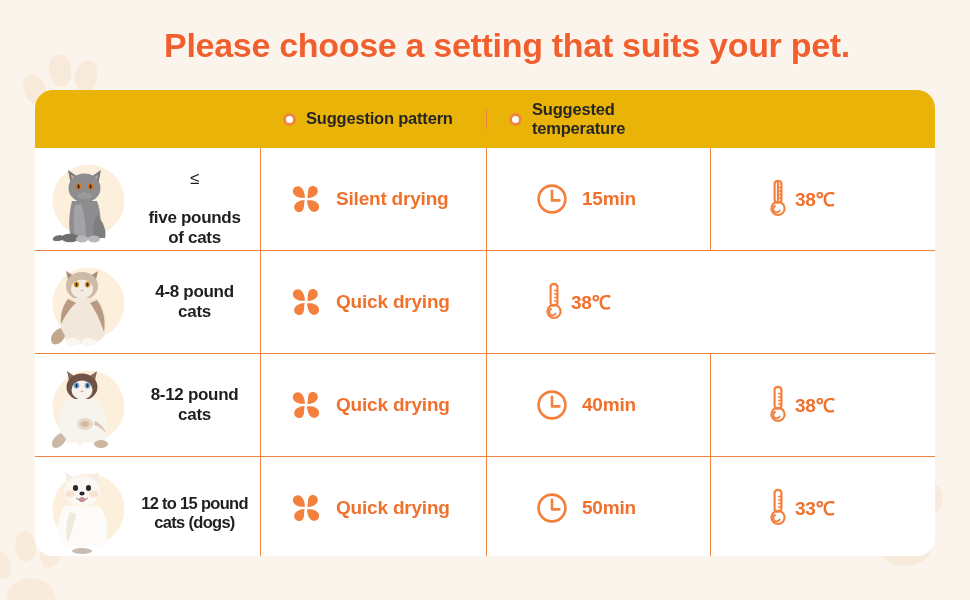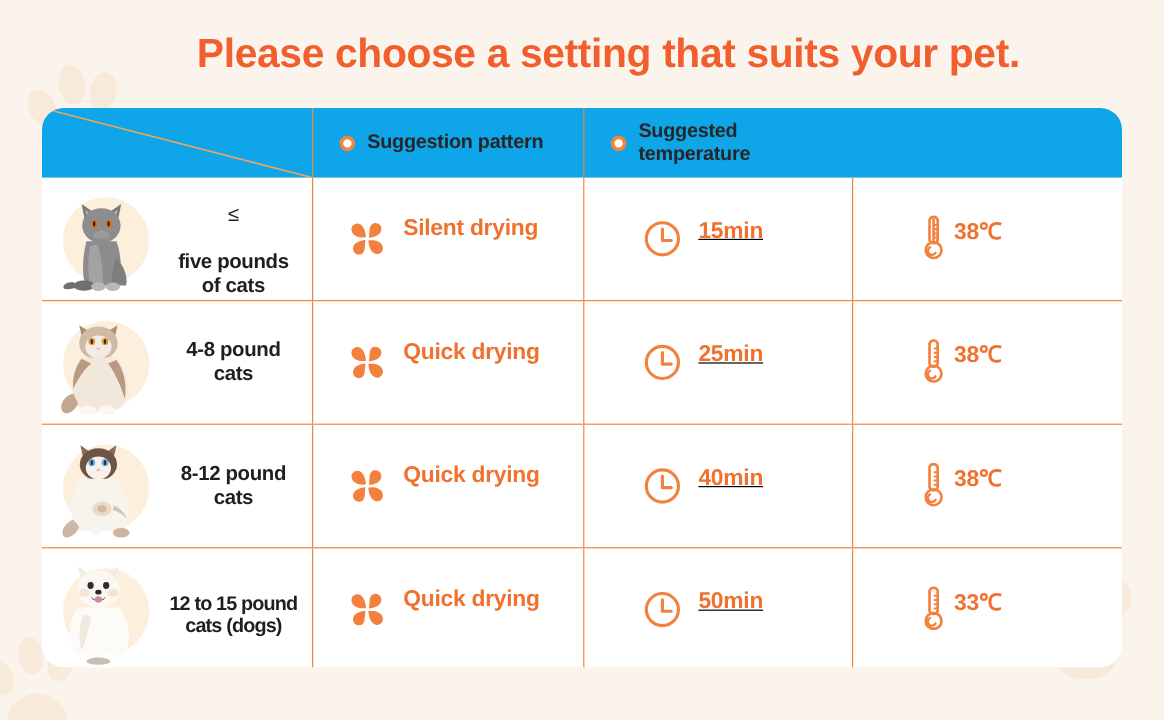--- a/index.html
+++ b/index.html
@@ -70,21 +70,21 @@
     top: 90px;
     width: 900px;
     height: 466px;
     background: #ffffff;
     border-radius: 18px;
     overflow: hidden;
     z-index: 3;
   }
   .trow { display: flex; }
 
-  .thead { height: 58px; background: #0ea5e9; }
+  .thead { height: 58px; background: #eab308; align-items: center; }
   .thead .tcell { border-bottom: none; }
 
   .tcell {
     box-sizing: border-box;
     display: flex;
     align-items: center;
     border-right: 1.4px solid #F0853F;
   }
   .tcell:last-child { border-right: none; }
 
@@ -161,26 +161,26 @@
     line-height: 1.16;
     letter-spacing: -0.3px;
     white-space: pre-line;
   }
   .pet-label.tight { font-size: 16.5px; letter-spacing: -0.7px; margin-top: 10px; }
   .lte { display: block; font-size: 17px; font-weight: normal; line-height: 1; margin-bottom: 1px; }
 
   
   .val-inner {
     display: flex;
-    align-items: flex-start;
+    align-items: center;
     gap: 13px;
     padding-left: 30px;
   }
   .val-inner.mode { padding-left: 26px; gap: 11px; }
-  .val-inner.time { padding-left: 48px; text-decoration: underline; }
+  .val-inner.time { padding-left: 48px; }
   .val-inner.temp { padding-left: 54px; gap: 4px; }
   .val-text {
     font-size: 19px;
     font-weight: bold;
     color: #F0712E;
     letter-spacing: -0.2px;
   }
   .icon { flex: 0 0 auto; display: block; }
 </style>
 </head>
@@ -349,29 +349,20 @@
             <path d="M19 18.5 C14 19.5 8 18 6.5 13.5 C5.2 9.6 8.2 6.2 12 6.6 C16.4 7.1 18.6 13 19 18.5 Z"></path>
             <path d="M21.5 19 C22.5 14 21 8 25.5 6.5 C29.4 5.2 32.8 8.2 32.4 12 C31.9 16.4 27 18.6 21.5 19 Z"></path>
             <path d="M21 21.5 C26 20.5 32 22 33.5 26.5 C34.8 30.4 31.8 33.8 28 33.4 C23.6 32.9 21.4 27 21 21.5 Z"></path>
             <path d="M18.5 21 C17.5 26 19 32 14.5 33.5 C10.6 34.8 7.2 31.8 7.6 28 C8.1 23.6 13 21.4 18.5 21 Z"></path>
           </g>
         </svg>
         <span class="val-text">Quick drying</span>
       </div>
     </div>
 
-    <div class="tcell c-time">
-      <div class="val-inner time">
-        <svg class="icon" width="34" height="34" viewBox="0 0 34 34">
-          <circle cx="17" cy="17" r="13.4" fill="none" stroke="#F4803E" stroke-width="2.6"></circle>
-          <path d="M17 8.8 V18.4 H24.4" fill="none" stroke="#F4803E" stroke-width="2.6" stroke-linecap="round" stroke-linejoin="round"></path>
-        </svg>
-        <span class="val-text">25min</span>
-      </div>
-    </div>
 
     <div class="tcell c-temp">
       <div class="val-inner temp">
         <svg class="icon" width="26" height="40" viewBox="0 0 26 40">
           <g fill="none" stroke="#F4803E" stroke-width="2.2" stroke-linecap="round">
             <path d="M9.6 4.2 a3.6 3.6 0 0 1 6.8 0 v17 a3.6 3.6 0 0 1 -6.8 0 z"></path>
             <circle cx="13" cy="29.4" r="6.6"></circle>
             <path d="M10 27 a3.4 3.4 0 1 0 4.6 4.6" stroke-width="2"></path>
             <path d="M16.4 8.5 h-2.6 M16.4 12 h-2.6 M16.4 15.5 h-2.6 M16.4 19 h-2.6" stroke-width="1.7"></path>
           </g>

